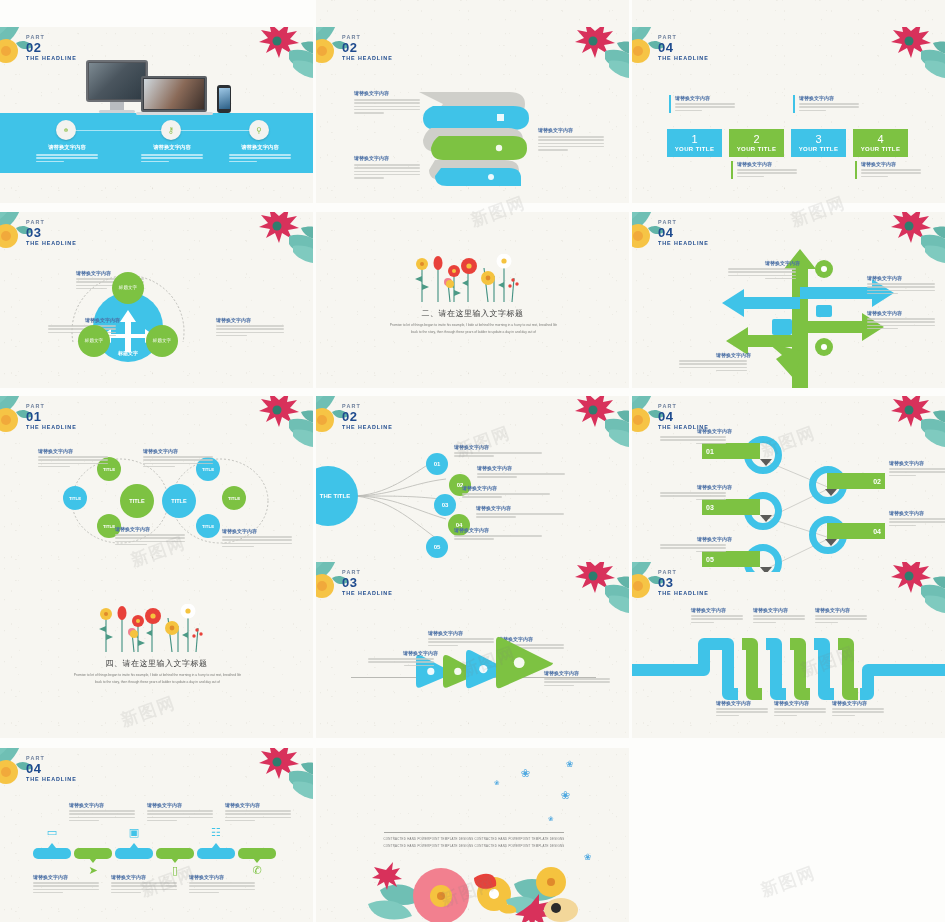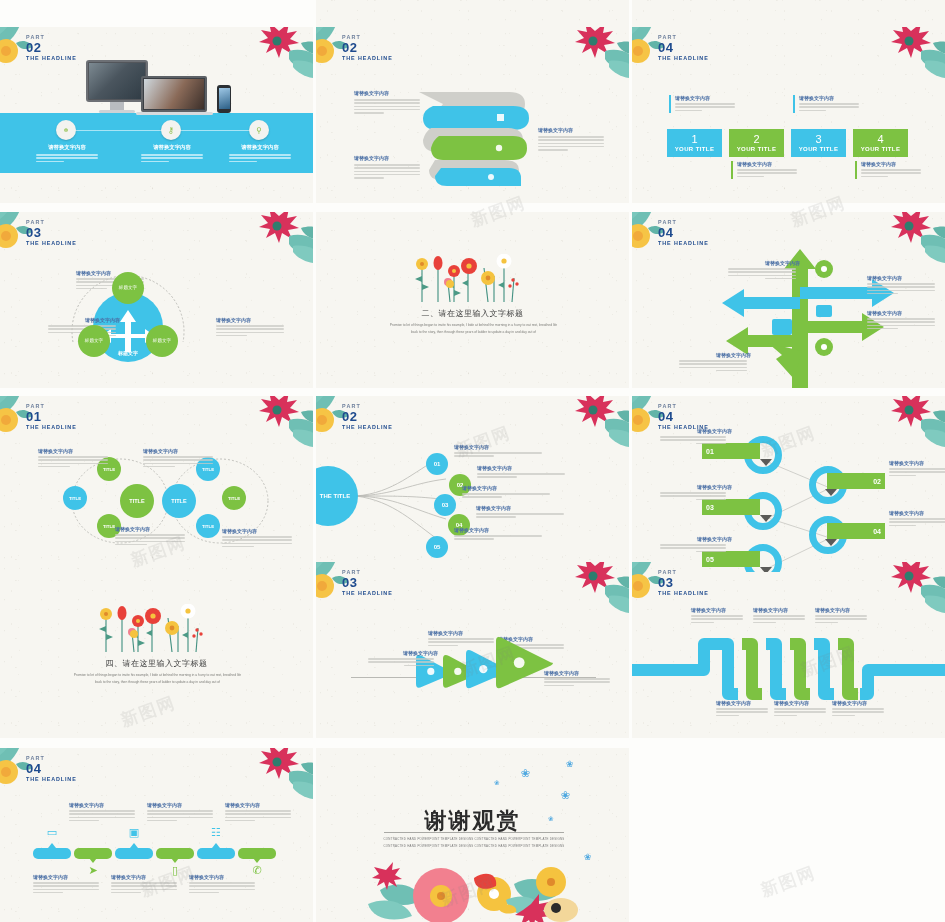--- a/index.html
+++ b/index.html
@@ -881,21 +881,20 @@
         <div class="tt" style=";font-size:5px;">请替换文字内容</div>
         <div class="body-lines" style="margin-top:2px;width:66px">
           <div class="ln" style="width:66px"></div>
           <div class="ln" style="width:66px"></div>
           <div class="ln" style="width:66px"></div>
           <div class="ln" style="width:30px"></div>
         </div>
       </div>
     </div>
     <div class="slide" style="left:316px;top:748px;width:313px;height:176px">
-      <div style="position:absolute;left:0;top:58px;width:100%;text-align:center;font-size:22px;font-weight:700;color:#2b2b2b;letter-spacing:2px;z-index:7">谢谢观赏</div>
       <div style="position:absolute;left:68px;top:84px;width:180px;height:1px;background:#a9a9a5;z-index:6"></div>
       <div style="position:absolute;left:67px;top:88px;width:182px;text-align:center;font-size:2.9px;color:#777;line-height:2.4;letter-spacing:.25px;z-index:7">CONTRACTED HAND POWERPOINT TEMPLATE DESIGNS CONTRACTED HAND POWERPOINT TEMPLATE DESIGNS CONTRACTED HAND POWERPOINT TEMPLATE DESIGNS CONTRACTED HAND POWERPOINT TEMPLATE DESIGNS</div>
       <svg width="260" height="80" viewBox="0 0 260 80" style="position:absolute;left:30px;top:100px;z-index:6">
         <path d="M34 42 C50 32, 70 36, 76 52 C58 62, 38 56, 34 42 Z" fill="#6FBFB4"></path>
         <path d="M22 56 C40 48, 60 54, 66 68 C46 76, 26 70, 22 56 Z" fill="#7FCABF"></path>
         <path d="M40 22 l7 -8 l-1 8 l8 -2 l-5 7 l7 4 l-8 1 l3 7 l-8 -5 l-2 8 l-3 -8 l-7 4 l3 -7 l-8 -1 l7 -4 l-5 -7 l8 2 Z" fill="#D8315B"></path>
         <circle cx="95" cy="48" r="28" fill="#F2808F"></circle>
         <circle cx="95" cy="48" r="11" fill="#F5C33F"></circle>
         <circle cx="95" cy="48" r="4" fill="#E08A2B"></circle>
         <circle cx="148" cy="46" r="17" fill="#F5C33F"></circle>

